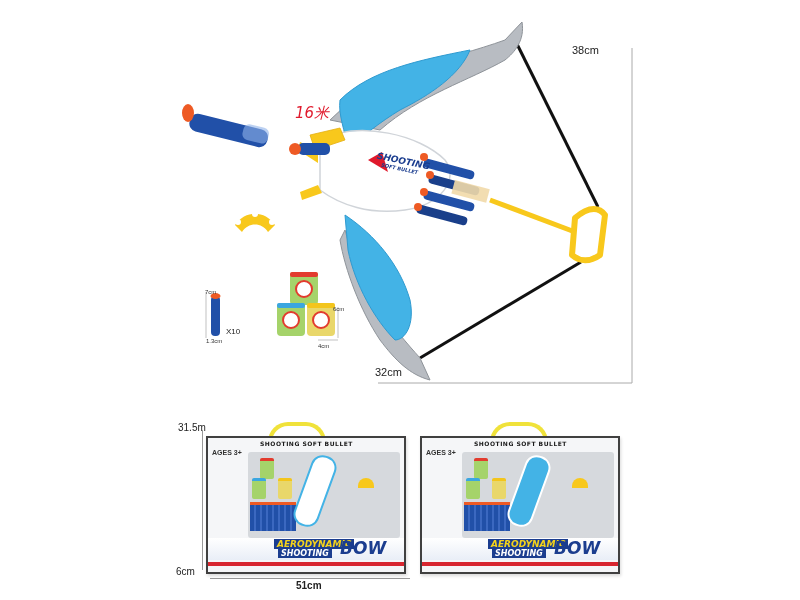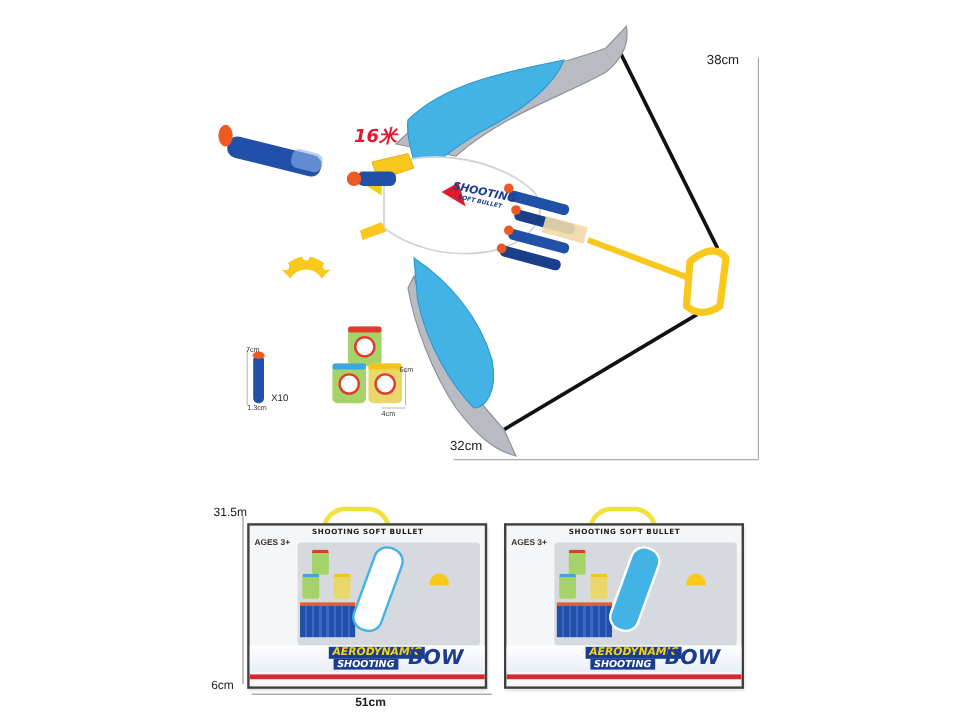--- a/index.html
+++ b/index.html
@@ -1,20 +1,20 @@
 <!DOCTYPE html>
 <html><head>
 <meta charset="utf-8">
 <style>
   html, body { margin: 0; padding: 0; background: #ffffff; }
   body { width: 800px; height: 600px; position: relative; overflow: hidden; font-family: "Liberation Sans", sans-serif; }
   .abs { position: absolute; }
   .dim { font-size: 11px; color: #222; font-family: "Liberation Sans", sans-serif; }
   .dim-sm { font-size: 6px; color: #333; font-family: "Liberation Sans", sans-serif; }
-  .label-red { font-family: "DejaVu Sans", sans-serif; font-weight: bold; font-style: italic; color: #e0192c; font-size: 15px; }
+  .label-red { font-family: "DejaVu Sans", sans-serif; font-weight: normal; font-style: italic; color: #e0192c; font-size: 15px; }
   svg { position: absolute; left: 0; top: 0; }
   .box { position: absolute; background: #f5f6f8; border: 2px solid #404040; box-shadow: 1px 2px 3px rgba(0,0,0,0.15); overflow: hidden; }
   .box-title { position: absolute; font-size: 6px; font-weight: bold; color: #1a1a1a; letter-spacing: 0.5px; font-family: "DejaVu Sans", sans-serif; }
   .box-ages { position: absolute; font-size: 7px; font-weight: bold; color: #333; font-family: "Liberation Sans", sans-serif; }
   .banner { position: absolute; height: 22px; background: linear-gradient(#ffffff, #e9eef7); }
   .banner-aero { position: absolute; font-family: "DejaVu Sans", sans-serif; font-weight: bold; font-style: italic; font-size: 9px; color: #f4d21c; background: #1b3d8f; padding: 0 3px; }
   .banner-shoot { position: absolute; font-family: "DejaVu Sans", sans-serif; font-weight: bold; font-style: italic; font-size: 8px; color: #ffffff; background: #1b3d8f; padding: 0 3px; }
   .banner-bow { position: absolute; font-family: "DejaVu Sans", sans-serif; font-weight: bold; font-style: italic; font-size: 17px; color: #1b3d8f; }
   .stripe { position: absolute; height: 4px; background: #d8262f; }
 </style>
@@ -94,21 +94,21 @@
     <line x1="632" y1="48" x2="632" y2="383" stroke="#aaaaaa" stroke-width="1"></line>
     <line x1="378" y1="383" x2="632" y2="383" stroke="#aaaaaa" stroke-width="1"></line>
   </svg>
 
   <div class="abs label-red" style="left:295px;top:104px;">16米</div>
   <div class="abs" style="left:376px;top:156px;transform:rotate(12deg);">
     <div style="font-family:'DejaVu Sans',sans-serif;font-weight:bold;font-style:italic;font-size:9px;color:#1b3d8f;">SHOOTING</div>
     <div style="font-family:'DejaVu Sans',sans-serif;font-weight:bold;font-style:italic;font-size:5px;color:#1b3d8f;margin-left:6px;">SOFT BULLET</div>
   </div>
 
-  <div class="abs dim" style="left:589px;top:44px;">38cm</div>
+  <div class="abs dim" style="left:572px;top:44px;">38cm</div>
   <div class="abs dim" style="left:375px;top:366px;">32cm</div>
   <div class="abs dim-sm" style="left:205px;top:289px;">7cm</div>
   <div class="abs dim-sm" style="left:206px;top:338px;">1.3cm</div>
   <div class="abs" style="left:226px;top:327px;font-size:8px;color:#222;">X10</div>
   <div class="abs dim-sm" style="left:333px;top:306px;">6cm</div>
   <div class="abs dim-sm" style="left:318px;top:343px;">4cm</div>
 </div>
 
 <div class="abs" style="left:0;top:400px;width:800px;height:200px;">
 

